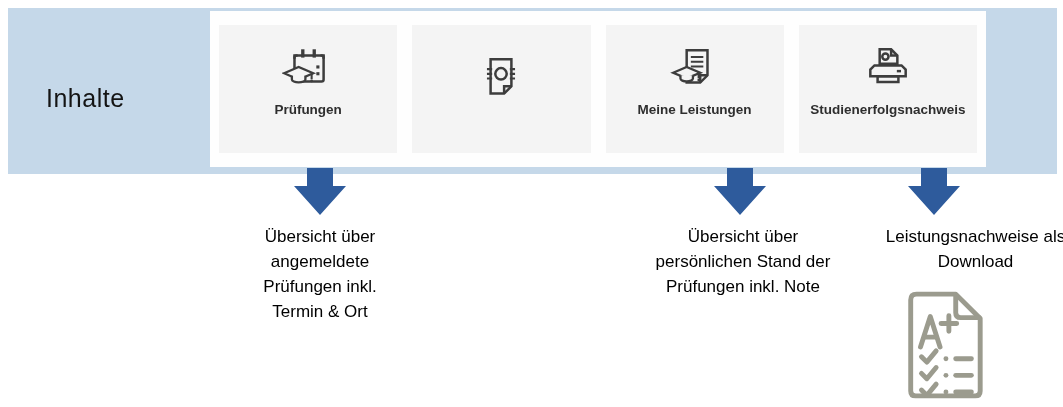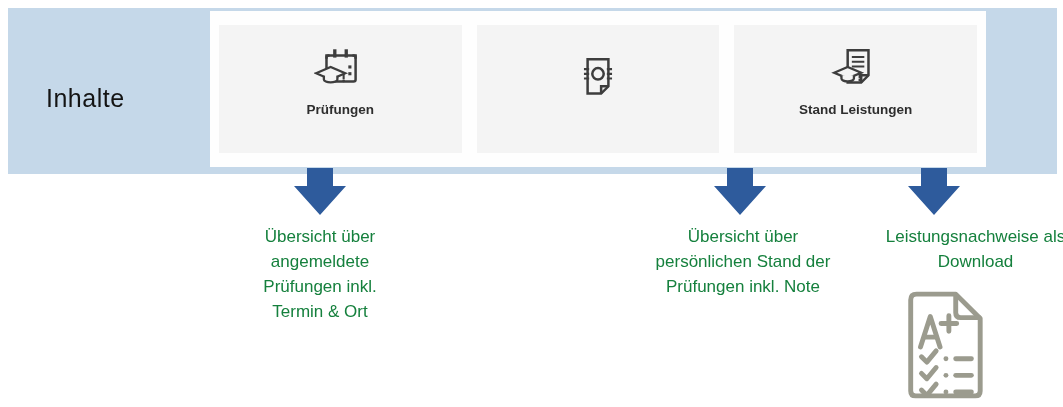--- a/index.html
+++ b/index.html
@@ -24,21 +24,21 @@
                 line-height:1.35; }
 
   
   .down-arrow { position:absolute; width:52px; height:47px; }
   .arrow-1 { left:294px; top:168px; }
   .arrow-2 { left:714px; top:168px; }
   .arrow-3 { left:908px; top:168px; }
 
   
   .desc { position:absolute; top:224px; font-size:17px; line-height:25px;
-          color:#15803d; text-align:center; }
+          color:#000000; text-align:center; }
   .desc-1 { left:240px; width:160px; }
   .desc-2 { left:654px; width:178px; }
   .desc-3 { left:832px; width:195px;margin-left:46px; }
 
   
   .grade-icon { position:absolute; left:897px; top:288px; width:92px; height:114px; }
   .grade-icon svg { display:block; width:100%; height:100%; }
 </style>
 </head>
 <body>
@@ -87,23 +87,36 @@
         <svg viewBox="0 0 50 46" fill="none" stroke="#3d3d3d" stroke-width="2.4">
           <path d="M17,6 H37 V30 L30,37 H17 Z"></path>
           <path d="M37,30 H30 V37"></path>
           <path d="M21,12.5 h12 M21,17 h12 M21,21.5 h12" stroke-width="2"></path>
           <path d="M4,27.5 L17,22 L30,27.5 L17,33 Z" fill="#f4f4f4" stroke-width="2.2"></path>
           <path d="M11,30 v3.2 c0,1.5 2.7,2.7 6,2.7 s6,-1.2 6,-2.7 V30" fill="#f4f4f4" stroke-width="2.2"></path>
           <path d="M28.5,28 v5" stroke-width="2"></path>
           <circle cx="28.5" cy="34.5" r="1.2" fill="#3d3d3d" stroke="none"></circle>
         </svg>
       </span>
-      <span class="card-label">Stand Leistungen</span>
+      <span class="card-label">Meine Leistungen</span>
     </div>
 
+    <div class="card">
+      <span class="card-icon">
+        <svg viewBox="0 0 50 46" fill="none" stroke="#3d3d3d" stroke-width="2.4">
+          <path d="M17,5 H28 L34,11 V19 H17 Z"></path>
+          <path d="M28,5 V11 H34"></path>
+          <circle cx="22.5" cy="12" r="3"></circle>
+          <path d="M8,31 V24.5 L12,20.5 H38 L42,24.5 V31 Z"></path>
+          <path d="M33.5,26 h4" stroke-width="2.4"></path>
+          <path d="M15,31 H35 V36.5 H15 Z"></path>
+        </svg>
+      </span>
+      <span class="card-label">Studienerfolgsnachweis</span>
+    </div>
 
   </div>
 
   <span class="down-arrow arrow-1">
     <svg viewBox="0 0 52 47" width="52" height="47">
       <polygon points="13,0 39,0 39,18 52,18 26,47 0,18 13,18" fill="#2e5b9c"></polygon>
     </svg>
   </span>
   <span class="down-arrow arrow-2">
     <svg viewBox="0 0 52 47" width="52" height="47">

